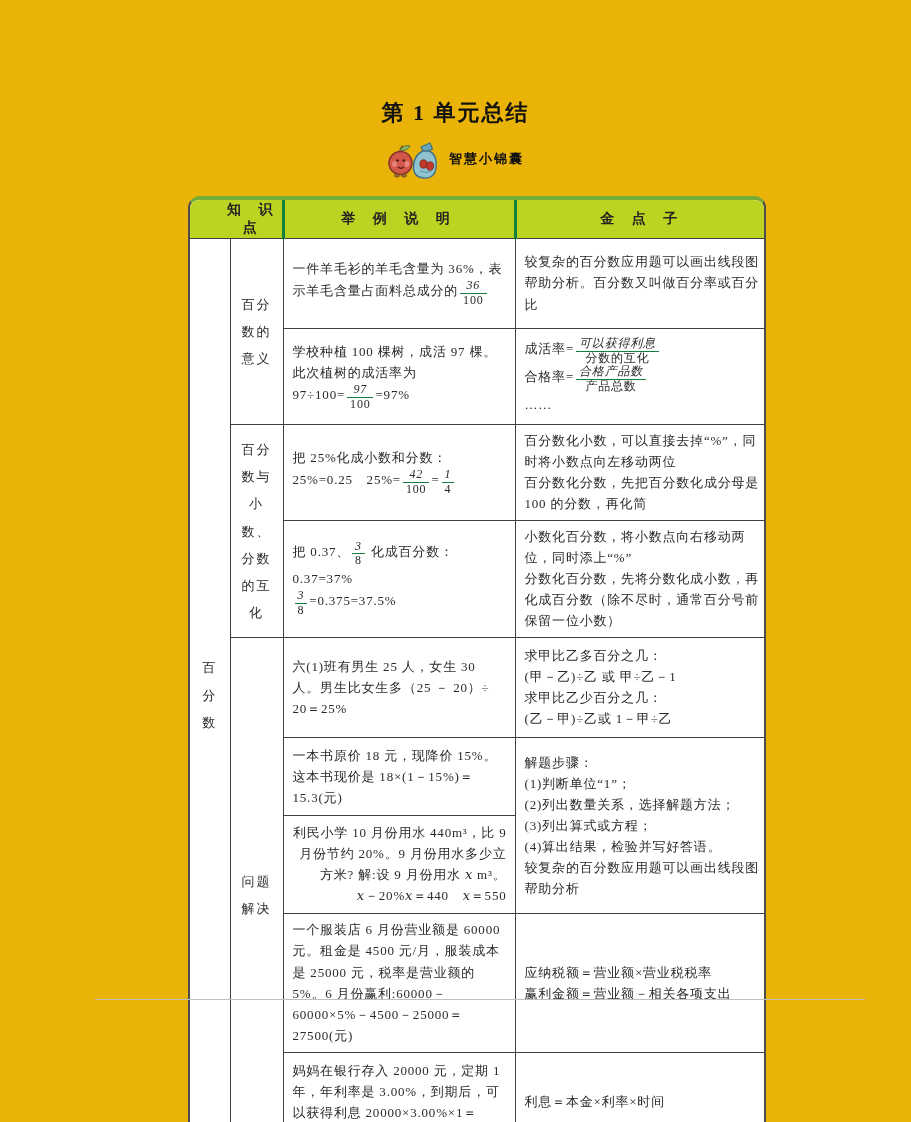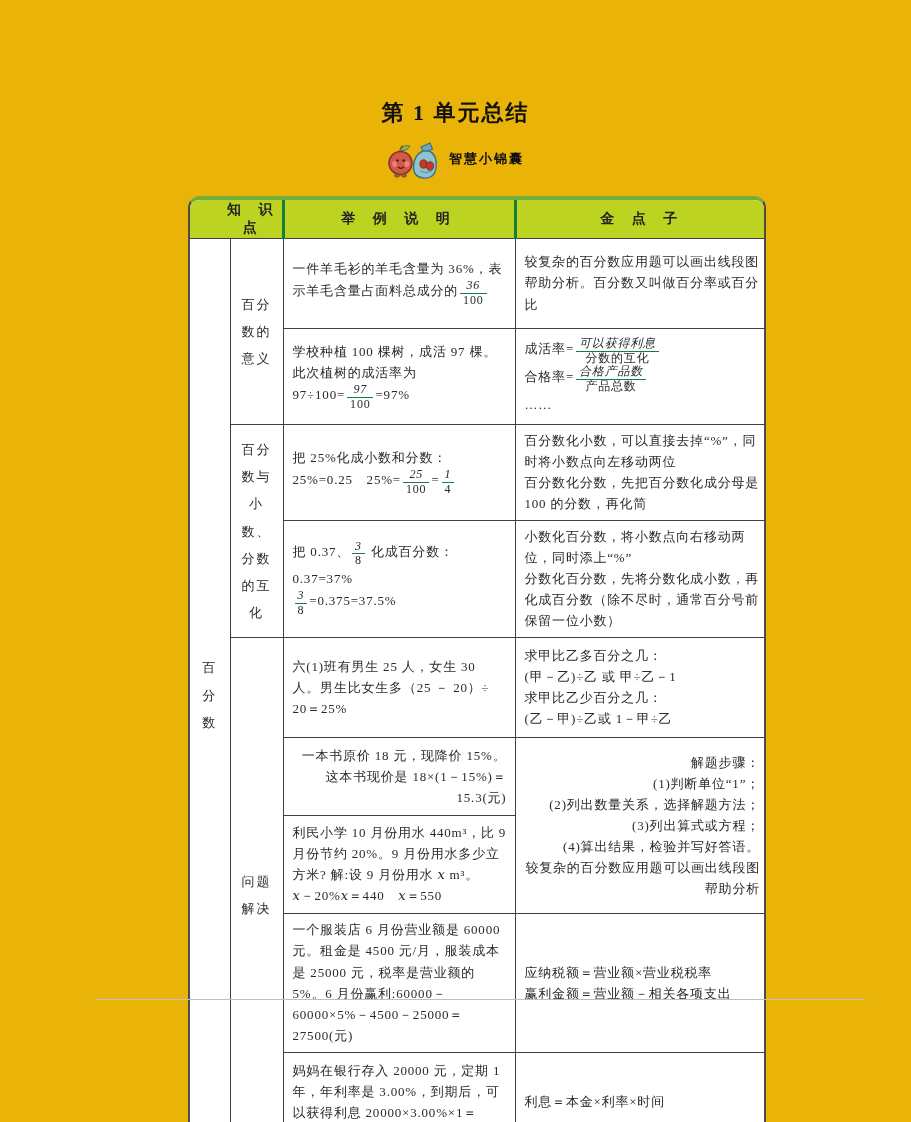--- a/index.html
+++ b/index.html
@@ -96,22 +96,22 @@
     font-size:12px;margin:0 2px;
   }
   .frac .num{display:block;padding:0 3px;font-style:italic;}
   .frac .den{display:block;padding:0 3px;border-top:1px solid #15803d;}
 
   tr.h1>td{height:78px;}
   tr.h2>td{height:84px;}
   tr.h3>td{height:80px;}
   tr.h4>td{height:86px;}
   tr.h5>td{height:88px;}
-  tr.h6>td{height:66px;text-align:right;}
-  tr.h7>td{height:86px;}
+  tr.h6>td{height:66px;}
+  tr.h7>td{height:86px;text-align:right;}
   tr.h8>td{height:120px;}
   tr.h9>td{height:88px;}
 
   .edge-line{
     position:absolute;left:95px;top:999px;width:770px;height:1px;
     background:#bfbfbf;
   }
 </style>
 </head>
 <body>
@@ -164,21 +164,21 @@
         <td class="content">一件羊毛衫的羊毛含量为 36%，表示羊毛含量占面料总成分的<span class="frac"><span class="num">36</span><span class="den">100</span></span></td>
         <td class="content edge-r">较复杂的百分数应用题可以画出线段图帮助分析。百分数又叫做百分率或百分比</td>
       </tr>
       <tr class="h2">
         <td class="content">学校种植 100 棵树，成活 97 棵。此次植树的成活率为<br>97÷100=<span class="frac"><span class="num">97</span><span class="den">100</span></span>=97%</td>
         <td class="content edge-r">成活率=<span class="frac"><span class="num">可以获得利息</span><span class="den">分数的互化</span></span><br>合格率=<span class="frac"><span class="num">合格产品数</span><span class="den">产品总数</span></span><br>……</td>
       </tr>
 
       <tr class="h3">
         <td class="label-cell" rowspan="2">百分数与小数、分数的互化</td>
-        <td class="content">把 25%化成小数和分数：<br>25%=0.25　25%=<span class="frac"><span class="num">25</span><span class="den">100</span></span>=<span class="frac"><span class="num">1</span><span class="den">4</span></span></td>
+        <td class="content">把 25%化成小数和分数：<br>25%=0.25　25%=<span class="frac"><span class="num">42</span><span class="den">100</span></span>=<span class="frac"><span class="num">1</span><span class="den">4</span></span></td>
         <td class="content edge-r">百分数化小数，可以直接去掉“%”，同时将小数点向左移动两位<br>百分数化分数，先把百分数化成分母是 100 的分数，再化简</td>
       </tr>
       <tr class="h4">
         <td class="content">把 0.37、<span class="frac"><span class="num">3</span><span class="den">8</span></span> 化成百分数：<br>0.37=37%<br><span class="frac"><span class="num">3</span><span class="den">8</span></span>=0.375=37.5%</td>
         <td class="content edge-r">小数化百分数，将小数点向右移动两位，同时添上“%”<br>分数化百分数，先将分数化成小数，再化成百分数（除不尽时，通常百分号前保留一位小数）</td>
       </tr>
 
       <tr class="h5">
         <td class="label-cell" rowspan="5">问题解决</td>
         <td class="content">六(1)班有男生 25 人，女生 30 人。男生比女生多（25 － 20）÷ 20＝25%</td>

